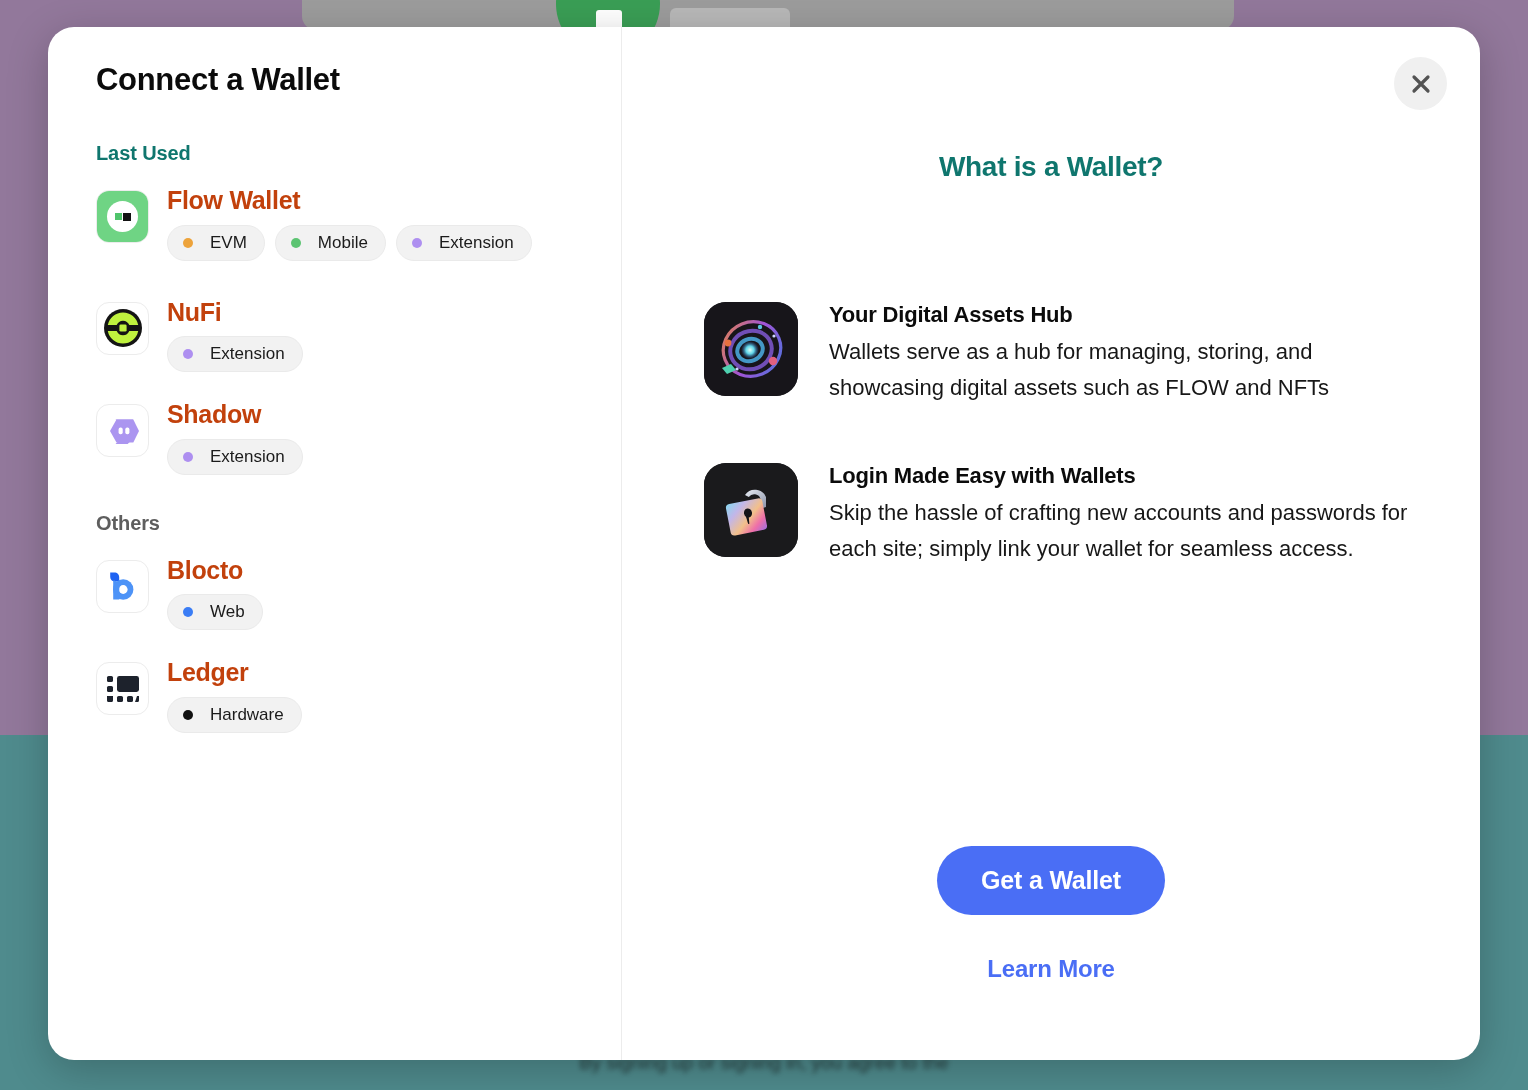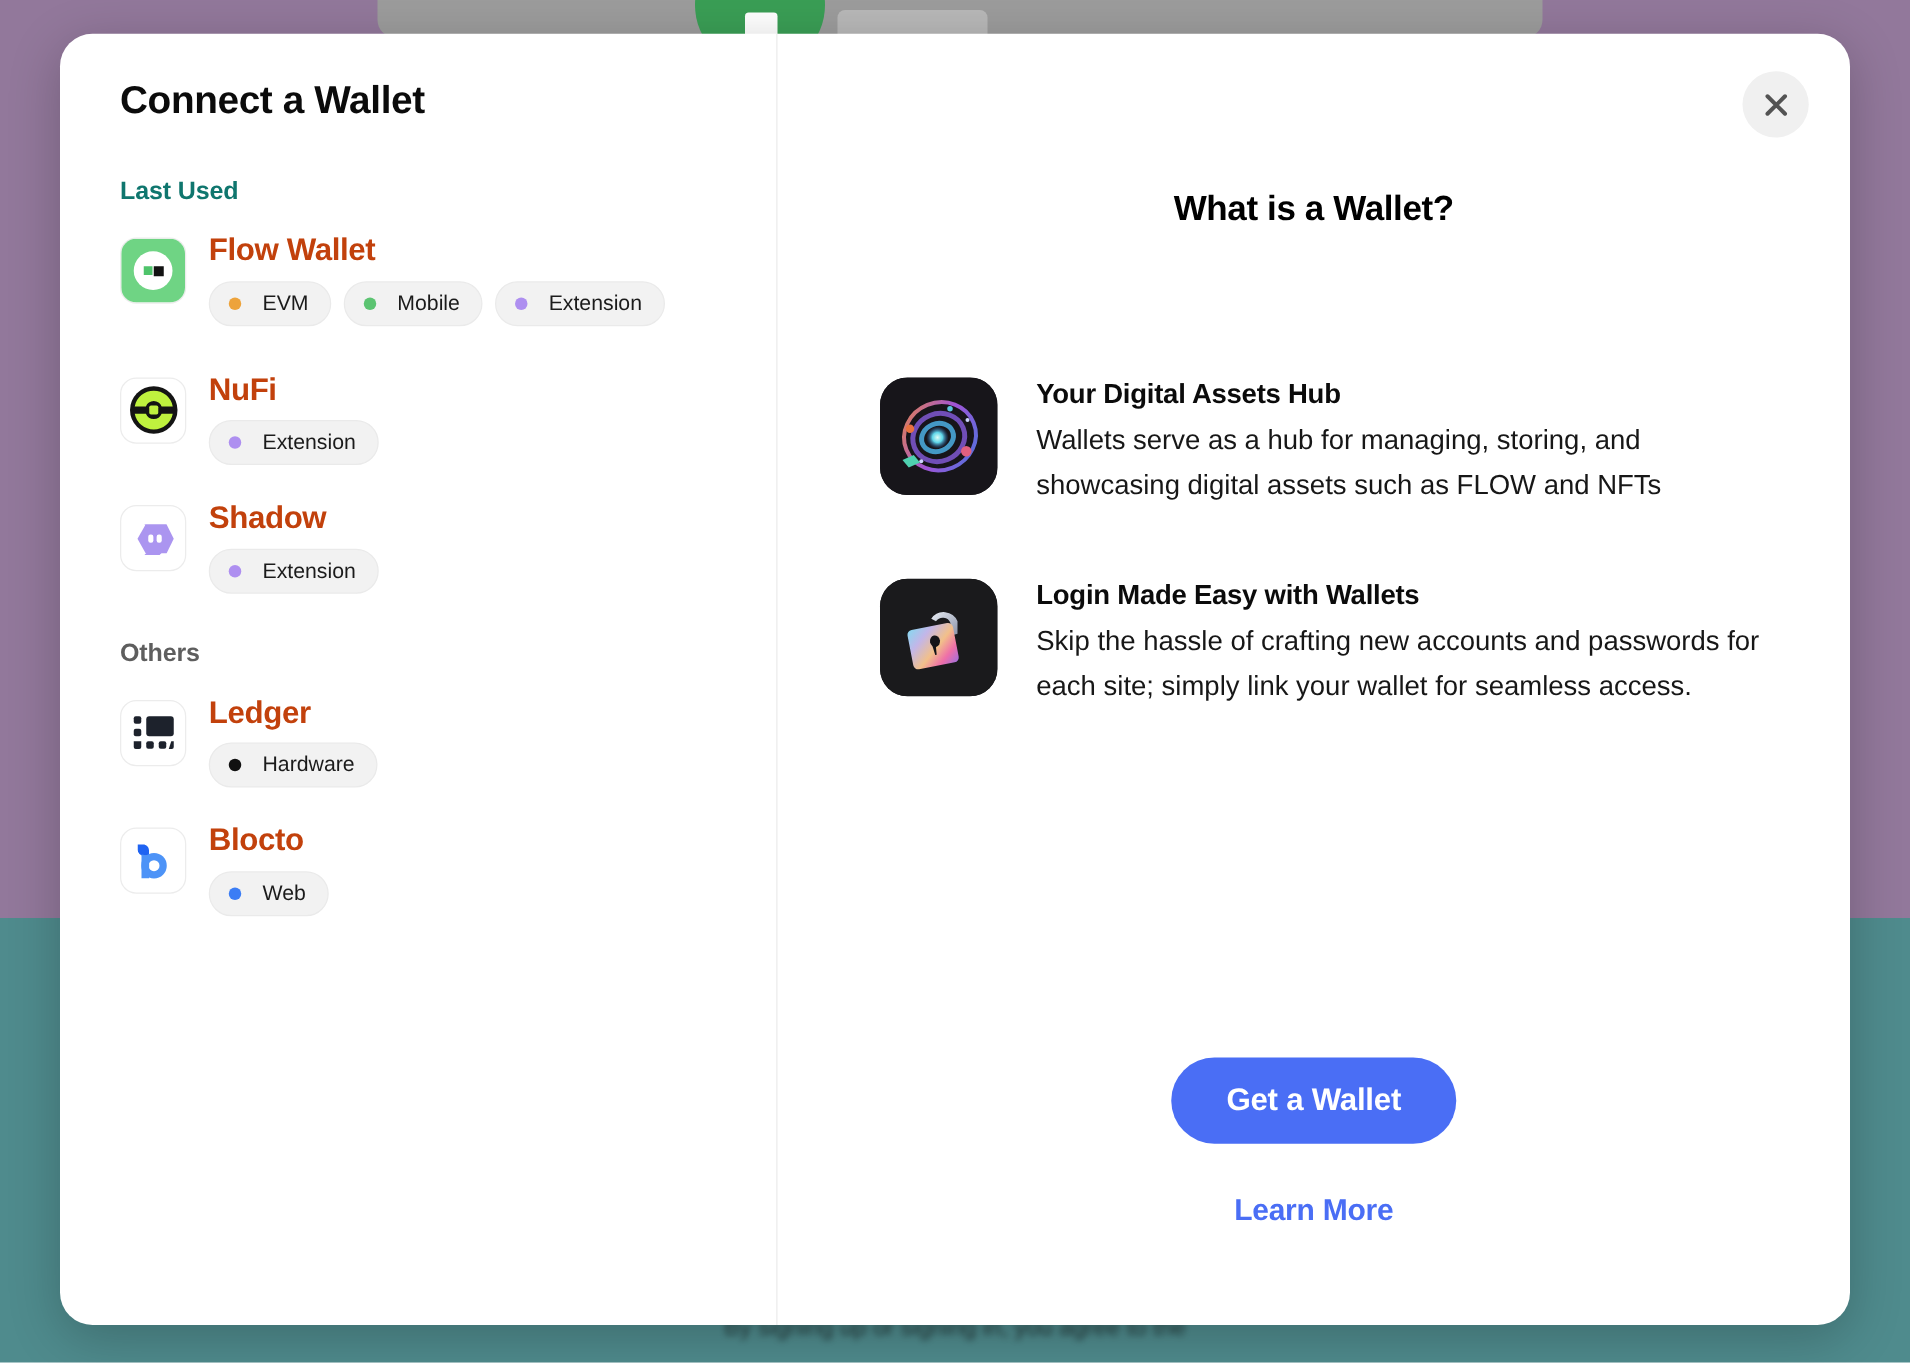--- a/index.html
+++ b/index.html
@@ -168,21 +168,21 @@
     display: flex;
     align-items: center;
     justify-content: center;
   }
   #close-button svg { display:block; }
 
   #right-title {
     text-align: center;
     font-size: 28px;
     font-weight: bold;
-    color: #000000;
+    color: #0f766e;
     letter-spacing: -0.3px;
     margin-top: 124px;
   }
   #features {
     margin-top: 119px;
     padding-left: 82px;
     padding-right: 65px;
   }
   .feature {
     display: flex;
@@ -325,20 +325,41 @@
                 <span class="badge">
                   <span class="dot" style="background: rgb(174, 143, 240);"></span>
                   <span>Extension</span>
                 </span>
               </div>
             </div>
           </div>
         </div>
         <div class="wallet-group">
           <div class="group-label muted">Others</div>
+          <div class="wallet-row">
+            <div class="wallet-icon">
+              <div class="ic-blocto" style="width:100%;height:100%">
+                <svg width="36" height="36" viewBox="0 0 36 36">
+                  <path d="M9.5 4.5c2.6 0 4.7 2.1 4.7 4.7v4.4H9.9a4.7 4.7 0 0 1-4.7-4.7V4.5z" fill="#1f63f2"></path>
+                  <circle cx="18.2" cy="21.5" r="10.2" fill="#4d93f7"></circle>
+                  <circle cx="18.2" cy="21.5" r="4.4" fill="#ffffff"></circle>
+                  <path d="M8.2 12.5c3.4 0 6.1 2.7 6.1 6.1v13H8.2z" fill="#4d93f7"></path>
+                </svg>
+              </div>
+            </div>
+            <div class="wallet-body">
+              <div class="wallet-name">Blocto</div>
+              <div class="badges">
+                <span class="badge">
+                  <span class="dot" style="background: rgb(59, 125, 245);"></span>
+                  <span>Web</span>
+                </span>
+              </div>
+            </div>
+          </div>
           <div class="wallet-row">
             <div class="wallet-icon">
               <div class="ic-ledger" style="width:100%;height:100%">
                 <svg width="38" height="38" viewBox="0 0 38 38">
                   <g fill="#1d222c">
                     <rect x="3" y="6" width="6" height="6" rx="1.6"></rect>
                     <rect x="3" y="16" width="6" height="6" rx="1.6"></rect>
                     <path d="M3 26h6v4.5a1.6 1.6 0 0 1-1.6 1.6H4.6A1.6 1.6 0 0 1 3 30.5z"></path>
                     <rect x="13" y="6" width="22" height="16" rx="2.4"></rect>
                     <rect x="13" y="26" width="6" height="6" rx="1.6"></rect>
@@ -347,41 +368,20 @@
                   </g>
                 </svg>
               </div>
             </div>
             <div class="wallet-body">
               <div class="wallet-name">Ledger</div>
               <div class="badges">
                 <span class="badge">
                   <span class="dot" style="background: rgb(17, 17, 17);"></span>
                   <span>Hardware</span>
-                </span>
-              </div>
-            </div>
-          </div>
-          <div class="wallet-row">
-            <div class="wallet-icon">
-              <div class="ic-blocto" style="width:100%;height:100%">
-                <svg width="36" height="36" viewBox="0 0 36 36">
-                  <path d="M9.5 4.5c2.6 0 4.7 2.1 4.7 4.7v4.4H9.9a4.7 4.7 0 0 1-4.7-4.7V4.5z" fill="#1f63f2"></path>
-                  <circle cx="18.2" cy="21.5" r="10.2" fill="#4d93f7"></circle>
-                  <circle cx="18.2" cy="21.5" r="4.4" fill="#ffffff"></circle>
-                  <path d="M8.2 12.5c3.4 0 6.1 2.7 6.1 6.1v13H8.2z" fill="#4d93f7"></path>
-                </svg>
-              </div>
-            </div>
-            <div class="wallet-body">
-              <div class="wallet-name">Blocto</div>
-              <div class="badges">
-                <span class="badge">
-                  <span class="dot" style="background: rgb(59, 125, 245);"></span>
-                  <span>Web</span>
                 </span>
               </div>
             </div>
           </div>
         </div>
       </div>
   </div>
 
   <div id="right-pane">
 

